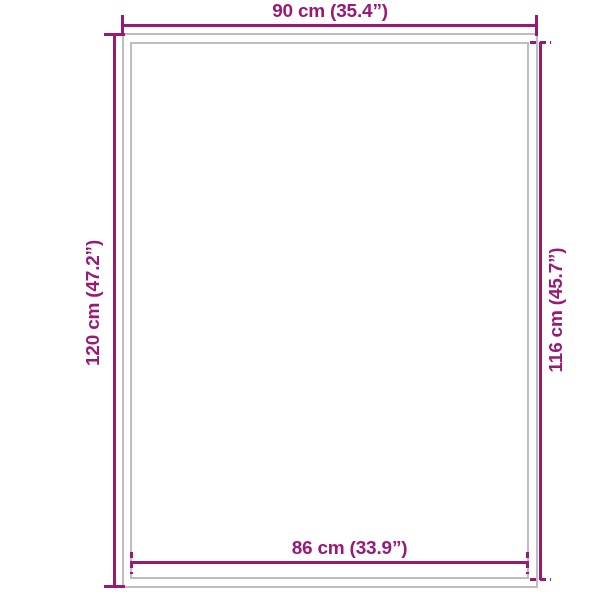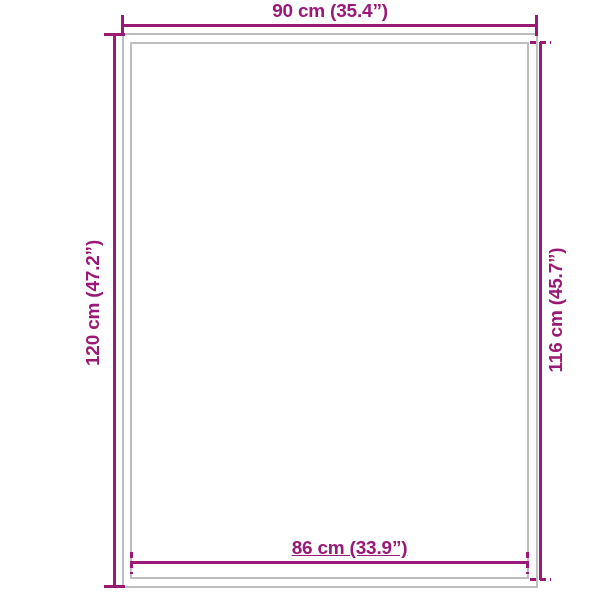--- a/index.html
+++ b/index.html
@@ -69,18 +69,18 @@
   <div class="dim-label vert" style="left:-29px; top:291px;">120 cm (47.2”)</div>
   <div class="dim-line v" style="left:86px; top:33px; height:555px;"></div>
   <div class="tick h" style="left:77px; top:33px;"></div>
   <div class="tick h" style="left:77px; top:585px;"></div>
 
   <div class="dim-label vert" style="left:434px; top:298px;">116 cm (45.7”)</div>
   <div class="dim-line v" style="left:512px; top:42px; height:538px;"></div>
   <div class="tick dash-h" style="left:503px; top:41px;"></div>
   <div class="tick dash-h" style="left:503px; top:578px;"></div>
 
-  <div class="dim-label horiz" style="left:103px; top:537px; width:439px;text-decoration:underline;">86 cm (33.9”)</div>
+  <div class="dim-label horiz" style="left:103px; top:537px; width:439px;">86 cm (33.9”)</div>
   <div class="dim-line h" style="left:103px; top:561px; width:399px;"></div>
   <div class="tick dash-v" style="left:103px; top:552px;"></div>
   <div class="tick dash-v" style="left:499px; top:552px;"></div>
 
 </div>
 
 </body></html>

